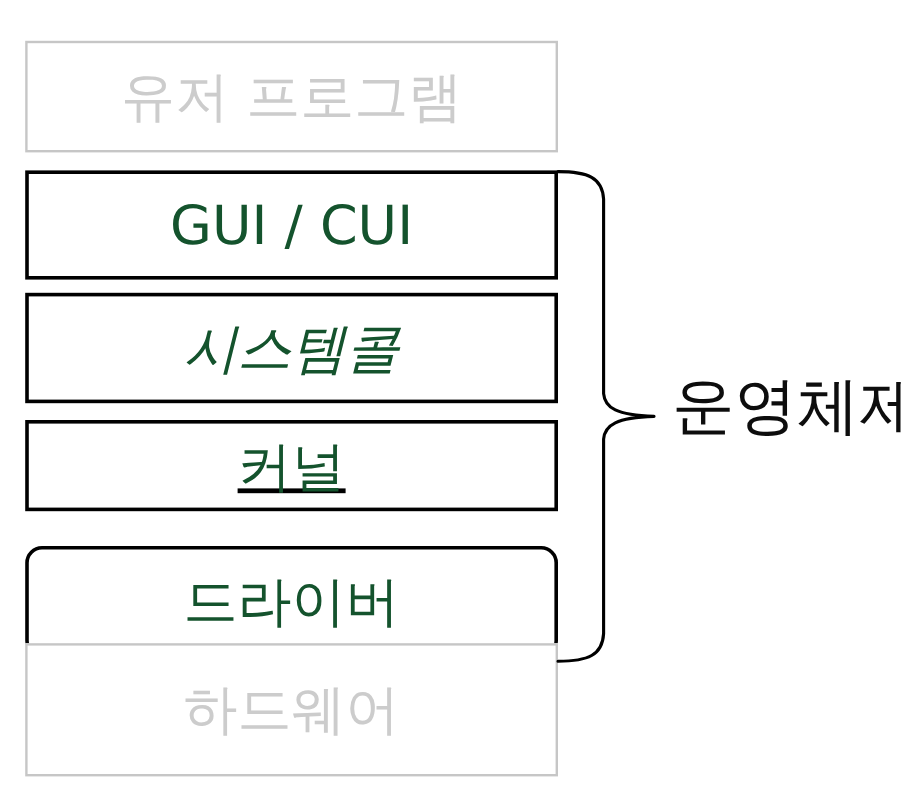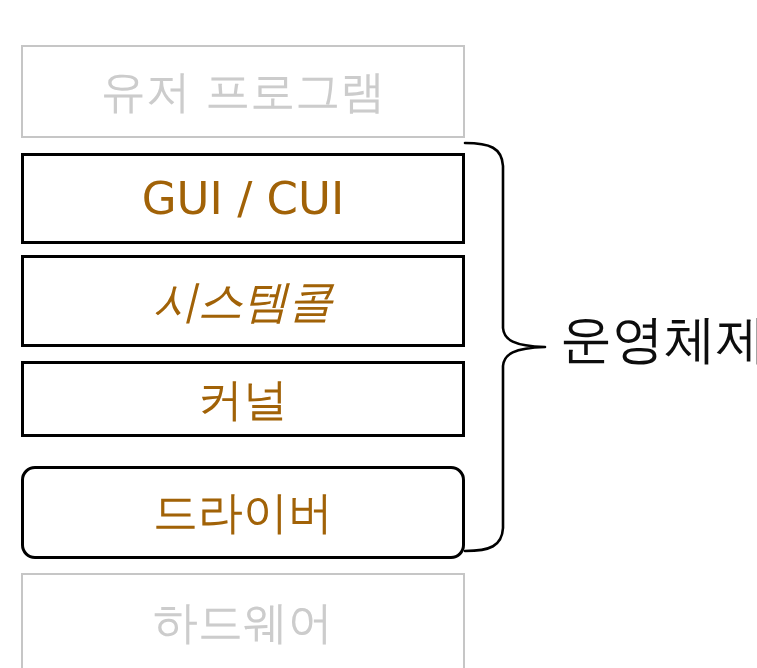--- a/index.html
+++ b/index.html
@@ -21,21 +21,20 @@
   
   .layer-box {
     position: absolute;
     left: 21px;
     width: 444px;
     box-sizing: border-box;
     background: #ffffff;
     display: flex;
     align-items: center;
     justify-content: center;
-    margin-top: 11px;
   }
   .layer-box .layer-label {
     display: block;
     width: 100%;
     text-align: center;
     line-height: 1;
     white-space: nowrap;
   }
 
   
@@ -46,32 +45,32 @@
     color: #cccccc;
     font-size: 45px;
     letter-spacing: 0px;
   }
 
   
   .os {
     border: 3px solid #000000;
   }
   .os .layer-label {
-    color: #a16207;
+    color: #14532d;
     font-size: 45px;
     letter-spacing: 0px;
   }
 
   
   #box-user      { top: 34px;  height: 93px; }
   #box-gui       { top: 142px; height: 91px; }
   #box-syscall   { top: 244px; height: 92px; font-style: italic; }
-  #box-kernel    { top: 350px; height: 76px; }
+  #box-kernel    { top: 350px; height: 76px; text-decoration: underline; }
   #box-driver    { top: 455px; height: 93px; border-radius: 14px; }
-  #box-hardware  { top: 562px; height: 98px; }
+  #box-hardware  { top: 536px; height: 111px; }
 
   
   #brace-svg {
     position: absolute;
     left: 460px;
     top: 132px;
     width: 100px;
     height: 432px;
     overflow: visible;
   }

